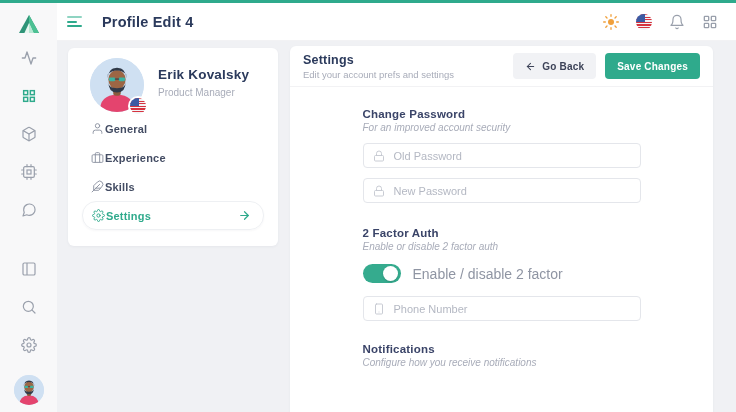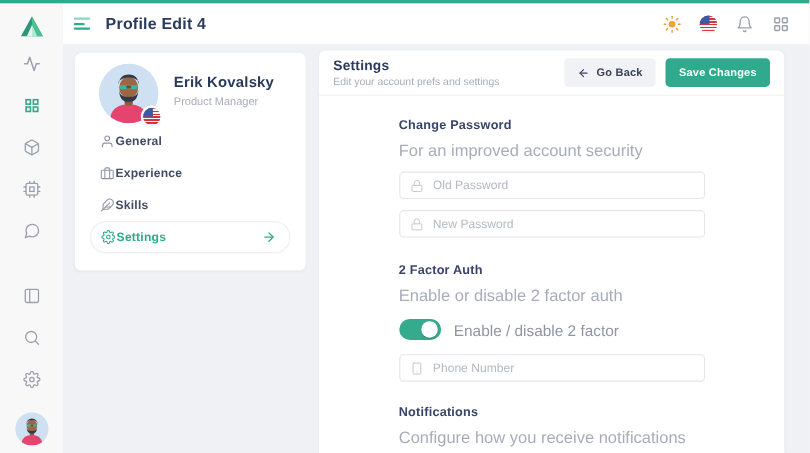--- a/index.html
+++ b/index.html
@@ -18,21 +18,21 @@
   .rail-spacer { flex:1; }
   .rail-avatar { width:30px; height:30px; border-radius:50%; overflow:hidden; margin-bottom:7px; cursor:pointer; background:#cfe0f2; }
 
   
   .header { position:absolute; left:57px; right:0; top:3px; height:38px; background:#fff; display:flex; align-items:center; padding:0 18px 0 10px; border-bottom:1px solid #f2f2f4; z-index:4; }
   .hamburger { width:15px; height:11px; display:flex; flex-direction:column; justify-content:space-between; cursor:pointer; }
   .hamburger i { display:block; height:2px; border-radius:1px; background:#2faa8c; }
   .hamburger i:nth-child(1) { width:15px; background:#8fd4c2; }
   .hamburger i:nth-child(2) { width:10px; }
   .hamburger i:nth-child(3) { width:15px; }
-  .page-title { font-size:14.5px; font-weight:bold; color:#2b3a5c; letter-spacing:.2px; margin-left:14px; }
+  .page-title { font-size:14.5px; font-weight:bold; color:#2b3a5c; letter-spacing:.2px; margin-left:20px; }
   .header-right { margin-left:auto; display:flex; align-items:center; gap:17px; }
   .hdr-icon { width:16px; height:16px; cursor:pointer; color:#9aa0ac; display:flex; align-items:center; justify-content:center; }
   .hdr-icon svg { width:16px; height:16px; }
   .sun { color:#f0a03c; }
   .flag { width:16px; height:16px; border-radius:50%; position:relative; overflow:hidden;
           background:repeating-linear-gradient(180deg,#d5333f 0 1.3px,#f3f4f6 1.3px 2.6px); }
   .flag::after { content:""; position:absolute; left:0; top:0; width:58%; height:50%; background:#3b5aa3; }
 
   
   .main { position:absolute; left:57px; right:0; top:41px; bottom:0; background:#f0f1f4; }
@@ -57,21 +57,21 @@
   .panel-title { font-size:12.5px; font-weight:bold; color:#2b3a5c; letter-spacing:.2px; }
   .panel-sub { font-size:9.5px; color:#a8acb9; margin-top:2px; }
   .head-actions { margin-left:auto; display:flex; gap:9px; }
   .btn { height:26px; border:none; border-radius:4px; font-family:inherit; font-size:10px; font-weight:bold; display:flex; align-items:center; gap:6px; padding:0 12px; cursor:pointer; letter-spacing:.2px; }
   .btn-ghost { background:#f1f2f5; color:#3c4257; }
   .btn-ghost svg { width:11px; height:11px; }
   .btn-primary { background:#2faa8c; color:#fff; }
 
   .panel-body { width:278px; margin:21px auto 0; }
   .sect h3 { font-size:11.5px; font-weight:bold; color:#3a4468; letter-spacing:.2px; }
-  .sect .sub { font-size:15px; color:#a8acb9; margin-top:9px; }
+  .sect .sub { font-size:10px; color:#a8acb9; margin-top:2px;font-style:italic; }
   .fields { margin-top:8px; }
   .input-row { height:25px; border:1px solid #e4e6eb; border-radius:4px; display:flex; align-items:center; padding:0 9px; margin-top:10px; background:#fff; }
   .input-row svg { width:12px; height:12px; color:#c3c6cf; flex:0 0 auto; }
   .input-row input { border:none; outline:none; flex:1; margin-left:9px; font-family:Liberation Sans, sans-serif; font-size:11px; color:#4a5266; background:transparent; }
   .input-row input::placeholder { color:#b4b8c3; }
   .sect-2fa { margin-top:24px; }
   .toggle-row { margin-top:12px; display:flex; align-items:center; }
   .toggle { width:38px; height:19px; border-radius:10px; background:#35ab8e; position:relative; cursor:pointer; flex:0 0 auto; }
   .toggle .knob { position:absolute; top:2px; right:2.5px; width:15px; height:15px; border-radius:50%; background:#fff; box-shadow:0 1px 2px rgba(0,0,0,.15); }
   .toggle-label { font-size:14px; color:#8f95a3; margin-left:12px; }

